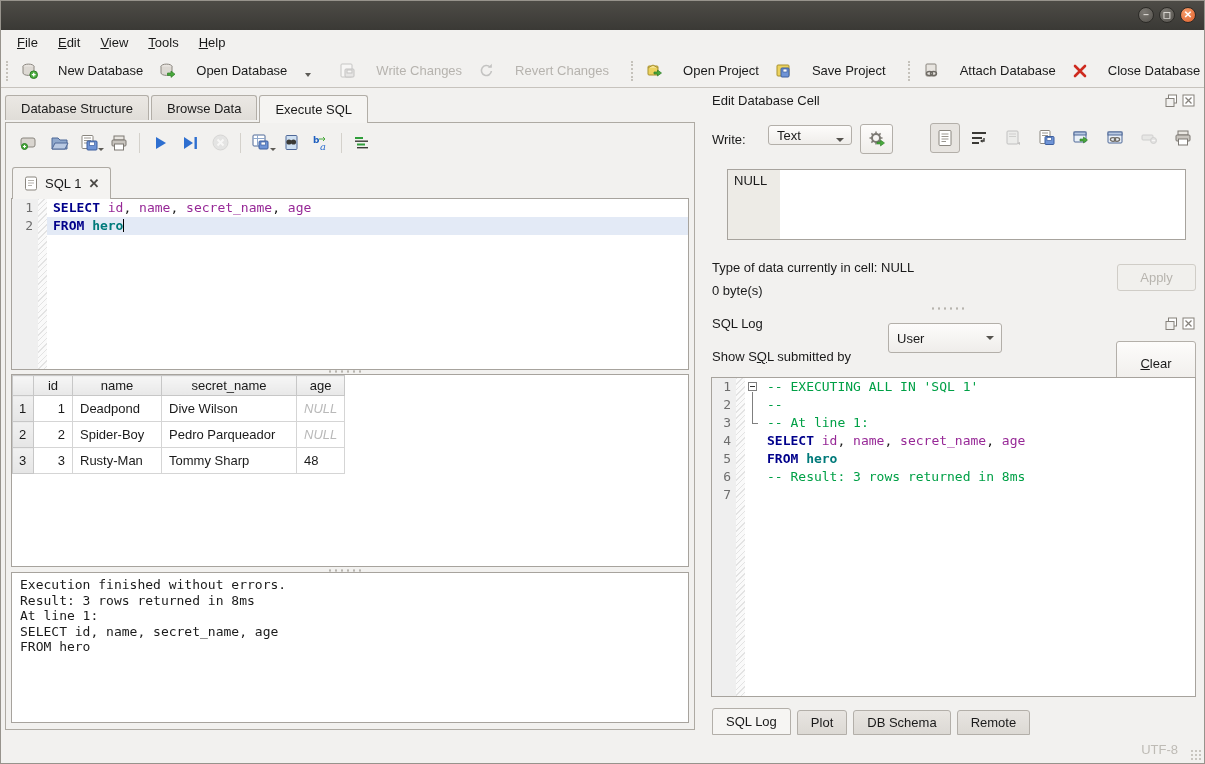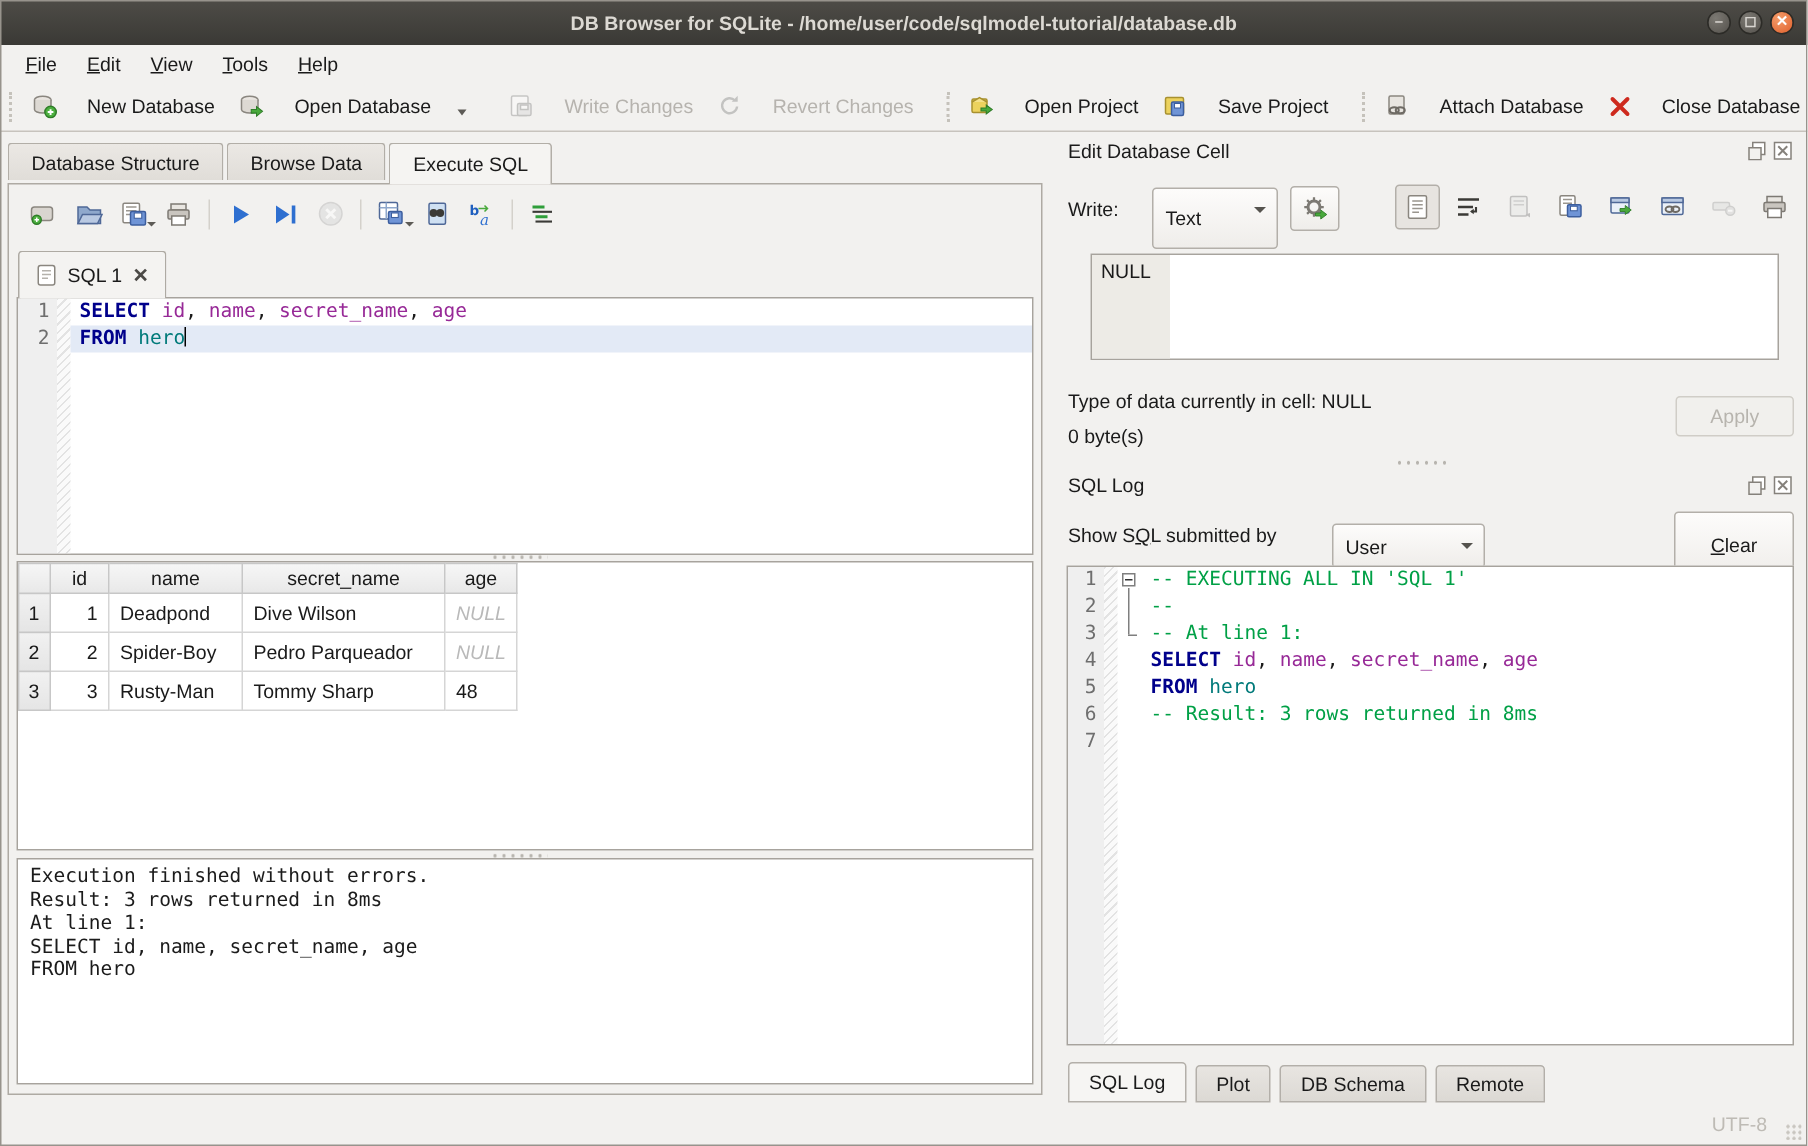--- a/index.html
+++ b/index.html
@@ -47,21 +47,21 @@
 .codebox{background:#fff;border:1px solid #a7a39d;display:flex;overflow:hidden;font:13px/18px "DejaVu Sans Mono",monospace}
 .gcol{flex:none;background:#efefef;color:#6e6e6e;text-align:right;padding-right:5px}
 .hcol{flex:none;width:9px;background:repeating-linear-gradient(135deg,#e3e3e3 0 1px,#fafafa 1px 4px)}
 .ccol{flex:1;min-width:0}
 .gln{height:18px}
 .crow{display:flex;height:18px;white-space:pre}
 .crow .ctext{padding-left:6px;flex:1}
 .crow.cur{background:var(--curline,#e3eaf6)}
 .kw{color:var(--kw,#00008b);font-weight:bold}
 .field{color:var(--field,#972997)}
-.tbl{color:var(--tbl,#007a7a);font-weight:normal}
+.tbl{color:var(--tbl,#007a7a);font-weight:bold}
 .cmt{color:var(--cmt,#00a046)}
 .caret{display:inline-block;width:1px;height:13px;background:#000;vertical-align:-2px}
 #editor{position:absolute;left:5px;top:75px;width:678px;height:172px}
 #editor .gcol{width:26px}
 #logbox{position:absolute;left:711px;top:377px;width:485px;height:320px}
 #logbox .gcol{width:24px}
 .fold{width:16px;flex:none;position:relative}
 .f-start .fb{position:absolute;left:3px;top:4px;width:9px;height:9px;border:1px solid #7f7f7f;background:#fff}
 .f-start .fb::after{content:"";position:absolute;left:1px;right:1px;top:3px;height:1px;background:#333}
 .f-start .st{position:absolute;left:7px;top:14px;bottom:0;width:1px;background:#7f7f7f}
@@ -81,21 +81,21 @@
 
 .msgbox{position:absolute;left:5px;top:449px;width:678px;height:151px;background:#fff;border:1px solid #a7a39d;padding:4px 8px}
 .msgbox pre{font:13px/15.5px "DejaVu Sans Mono",monospace;color:#1b1b1b}
 
 
 .sdots{position:absolute;width:38px;height:5px;background:radial-gradient(circle,#b7b4ae 1px,transparent 1.3px);background-size:6px 5px}
 
 
 .dock-title{position:absolute;color:#1a1a1a}
 .dock-icons{position:absolute;display:flex;gap:4px}
-.combo{position:absolute;display:flex;align-items:center;height:41px;border:1px solid #b3afa9;border-radius:3px;background:linear-gradient(#fdfcfb,#efedea);padding:0 22px 0 8px}
+.combo{position:absolute;display:flex;align-items:center;height:20px;border:1px solid #b3afa9;border-radius:3px;background:linear-gradient(#fdfcfb,#efedea);padding:0 22px 0 8px}
 .combo::after{content:"";position:absolute;right:7px;top:12px;border-left:4px solid transparent;border-right:4px solid transparent;border-top:4.5px solid #55534e}
 .pushbtn{position:absolute;display:flex;align-items:center;justify-content:center;border:1px solid #b3afa9;border-radius:3px;background:linear-gradient(#fdfcfb,#efedea)}
 .pushbtn.disabled{background:#f1f0ed;border-color:#d0cdc7;color:#b7b4ae}
 .ci-row{position:absolute;left:930px;top:123px;display:flex;gap:4px}
 .ci{width:30px;height:30px;display:flex;align-items:center;justify-content:center;border-radius:3px}
 .ci.pressed{background:#e7e4e0;border:1px solid #b3afa9}
 .ci.disabled svg{opacity:.45;filter:grayscale(1)}
 #cellbox{position:absolute;left:727px;top:169px;width:459px;height:71px;border:1px solid #a7a39d;background:#fff;display:flex}
 .cell-gutter{width:52px;background:#edebe6;padding:3px 6px}
 
@@ -104,21 +104,20 @@
 .btab{height:25px;display:flex;align-items:center;padding:0 13px;background:linear-gradient(#e8e5e1,#dcd9d4);border:1px solid #b3afa9;border-radius:3px 3px 0 0}
 .btab.active{height:27px;background:#f6f5f3}
 .statusbar-text{position:absolute;color:#bebbb5}
 .grip{position:absolute;right:4px;bottom:4px;width:11px;height:11px;background:radial-gradient(circle,#c8c5bf 1px,transparent 1.2px);background-size:4px 4px}
 u{text-decoration:underline}
 </style>
 </head>
 <body>
 
 <div class="titlebar">
-  <span>DB Browser for SQLite - /home/user/code/sqlmodel-tutorial/database.db</span>
   <div class="winbtns">
     <span class="wbtn">–</span>
     <span class="wbtn">◻</span>
     <span class="wbtn close">✕</span>
   </div>
 </div>
 
 <div class="menubar">
   <span class="menu-item"><u>F</u>ile</span>
   <span class="menu-item"><u>E</u>dit</span>
@@ -471,21 +470,21 @@
       <rect x="3.5" y="1" width="8" height="8" fill="#fff" stroke="#85817b"></rect>
       <rect x="1" y="4.5" width="8" height="8" fill="#f2f1ef" stroke="#85817b"></rect>
     </svg>
   <svg width="13" height="13" viewBox="0 0 13 13">
       <rect x="1" y="1" width="11" height="11" fill="#fff" stroke="#85817b"></rect>
       <path d="M3.5 3.5l6 6M9.5 3.5l-6 6" stroke="#85817b" stroke-width="1.3"></path>
     </svg>
 </span>
 
 <span class="dock-title" style="left:712px;top:349px">Show S<u>Q</u>L submitted by</span>
-<div class="combo" style="left:888px;top:349px;width:102px;height:30px">
+<div class="combo" style="left:888px;top:323px;width:114px;height:30px">
   <span>User</span>
 </div>
 <div class="pushbtn" style="left:1116px;top:341px;width:80px;height:44px">
   <span><u>C</u>lear</span>
 </div>
 
 <div id="logbox" class="codebox">
   <div class="gcol" id="log-g">
       <div class="gln">1</div>
       <div class="gln">2</div>

